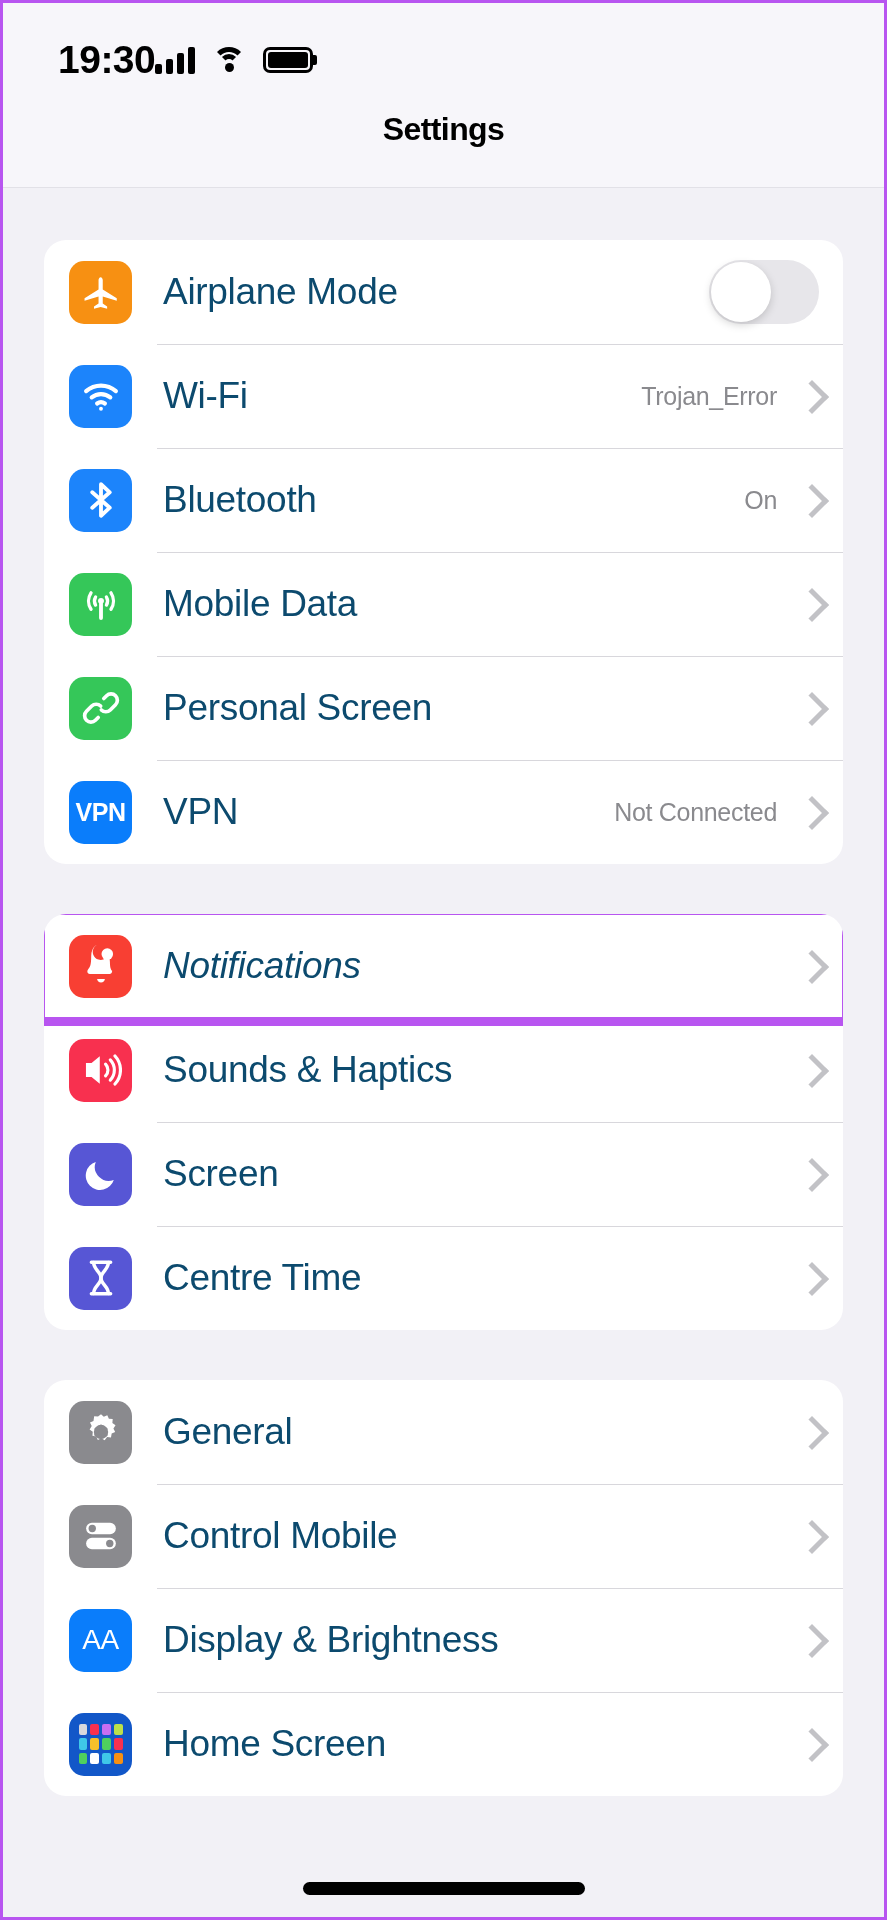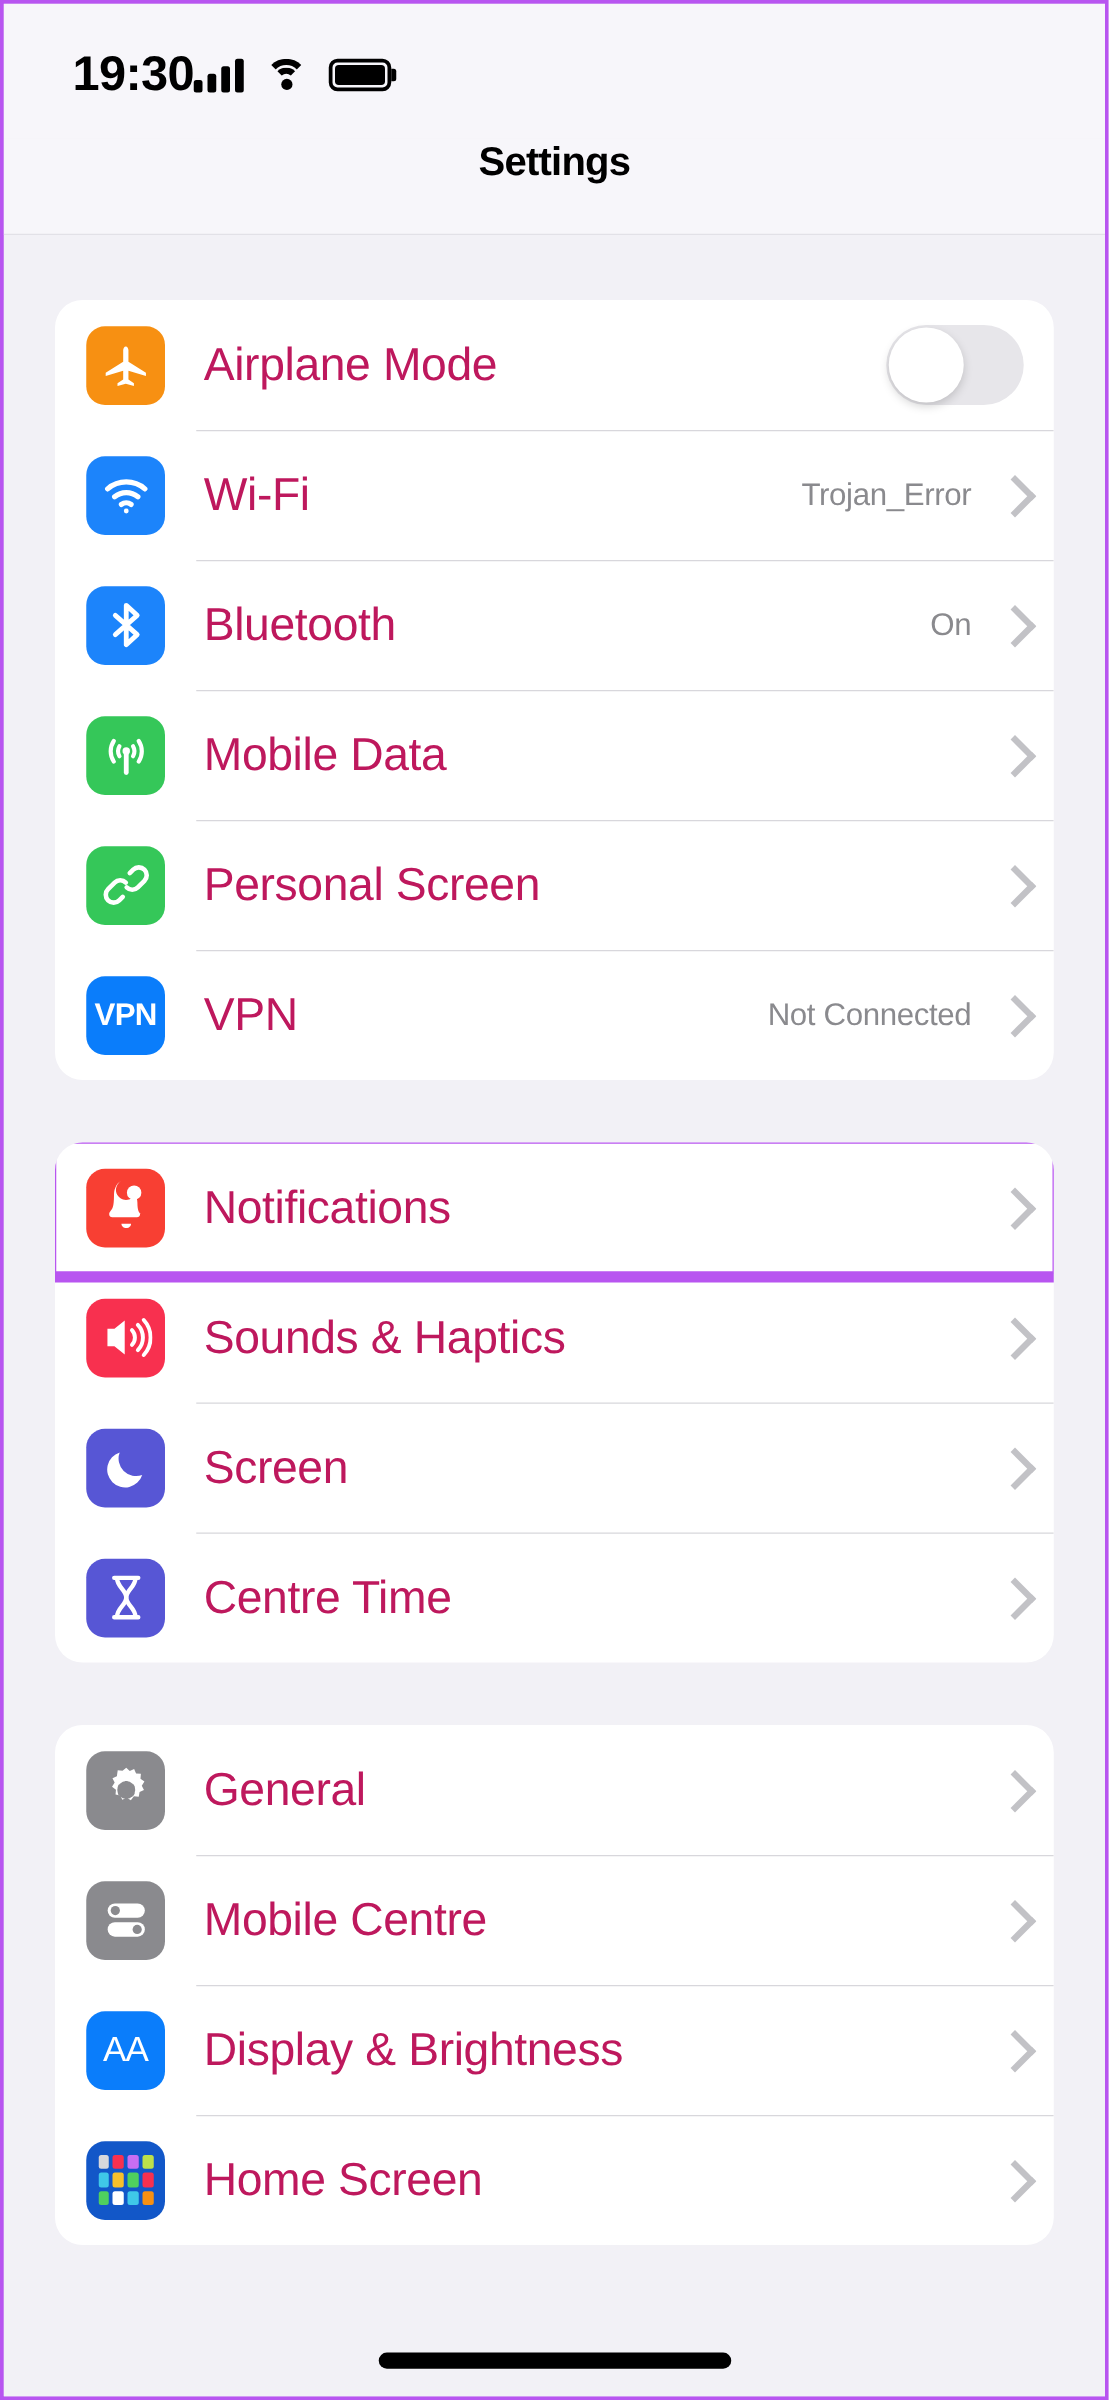--- a/index.html
+++ b/index.html
@@ -151,21 +151,21 @@
     flex: 0 0 63px;
     position: relative;
     display: flex;
     align-items: center;
     justify-content: center;
     color: #fff;
   }
   .row-label {
     flex: 1 1 auto;
     font-size: 37px;
-    color: #be185d;
+    color: #0c4a6e;
     letter-spacing: -0.3px;
     margin-left: 31px;
   }
   .row-value {
     font-size: 25px;
     color: #8a8a8e;
     letter-spacing: -0.3px;
     margin-right: 22px;
     white-space: nowrap;
   }
@@ -201,20 +201,21 @@
     background: #fff;
     border-radius: 50%;
     box-shadow: 0 3px 8px rgba(0,0,0,0.17);
   }
 
   
   .row.highlight {
     outline: 9px solid #b855f0;
     outline-offset: -1px;
     z-index: 5;
+    font-style: italic;
   }
   .row.highlight::before { display: none; }
 
   
   .ic-airplane { background: #f79012; }
   .ic-wifi     { background: #1c84fb; }
   .ic-bt       { background: #1c84fb; }
   .ic-cell     { background: #35c759; }
   .ic-hotspot  { background: #35c759; }
   .ic-vpn      { background: #0a7dfb; font-size: 25px; font-weight: 600; letter-spacing: -0.5px; }
@@ -429,21 +430,21 @@
 
         <div class="row">
           <div class="row-icon ic-control">
             <svg class="glyph" viewBox="0 0 24 24">
               <rect x="3.5" y="4.4" width="17" height="6.6" rx="3.3" fill="#fff"></rect>
               <circle cx="7" cy="7.7" r="2.1" fill="#8a8a8e"></circle>
               <rect x="3.5" y="13" width="17" height="6.6" rx="3.3" fill="#fff"></rect>
               <circle cx="17" cy="16.3" r="2.1" fill="#8a8a8e"></circle>
             </svg>
           </div>
-          <div class="row-label">Mobile Centre</div>
+          <div class="row-label">Control Mobile</div>
           <div class="chevron"></div>
         </div>
 
         <div class="row">
           <div class="row-icon ic-display">AA</div>
           <div class="row-label">Display &amp; Brightness</div>
           <div class="chevron"></div>
         </div>
 
         <div class="row">

